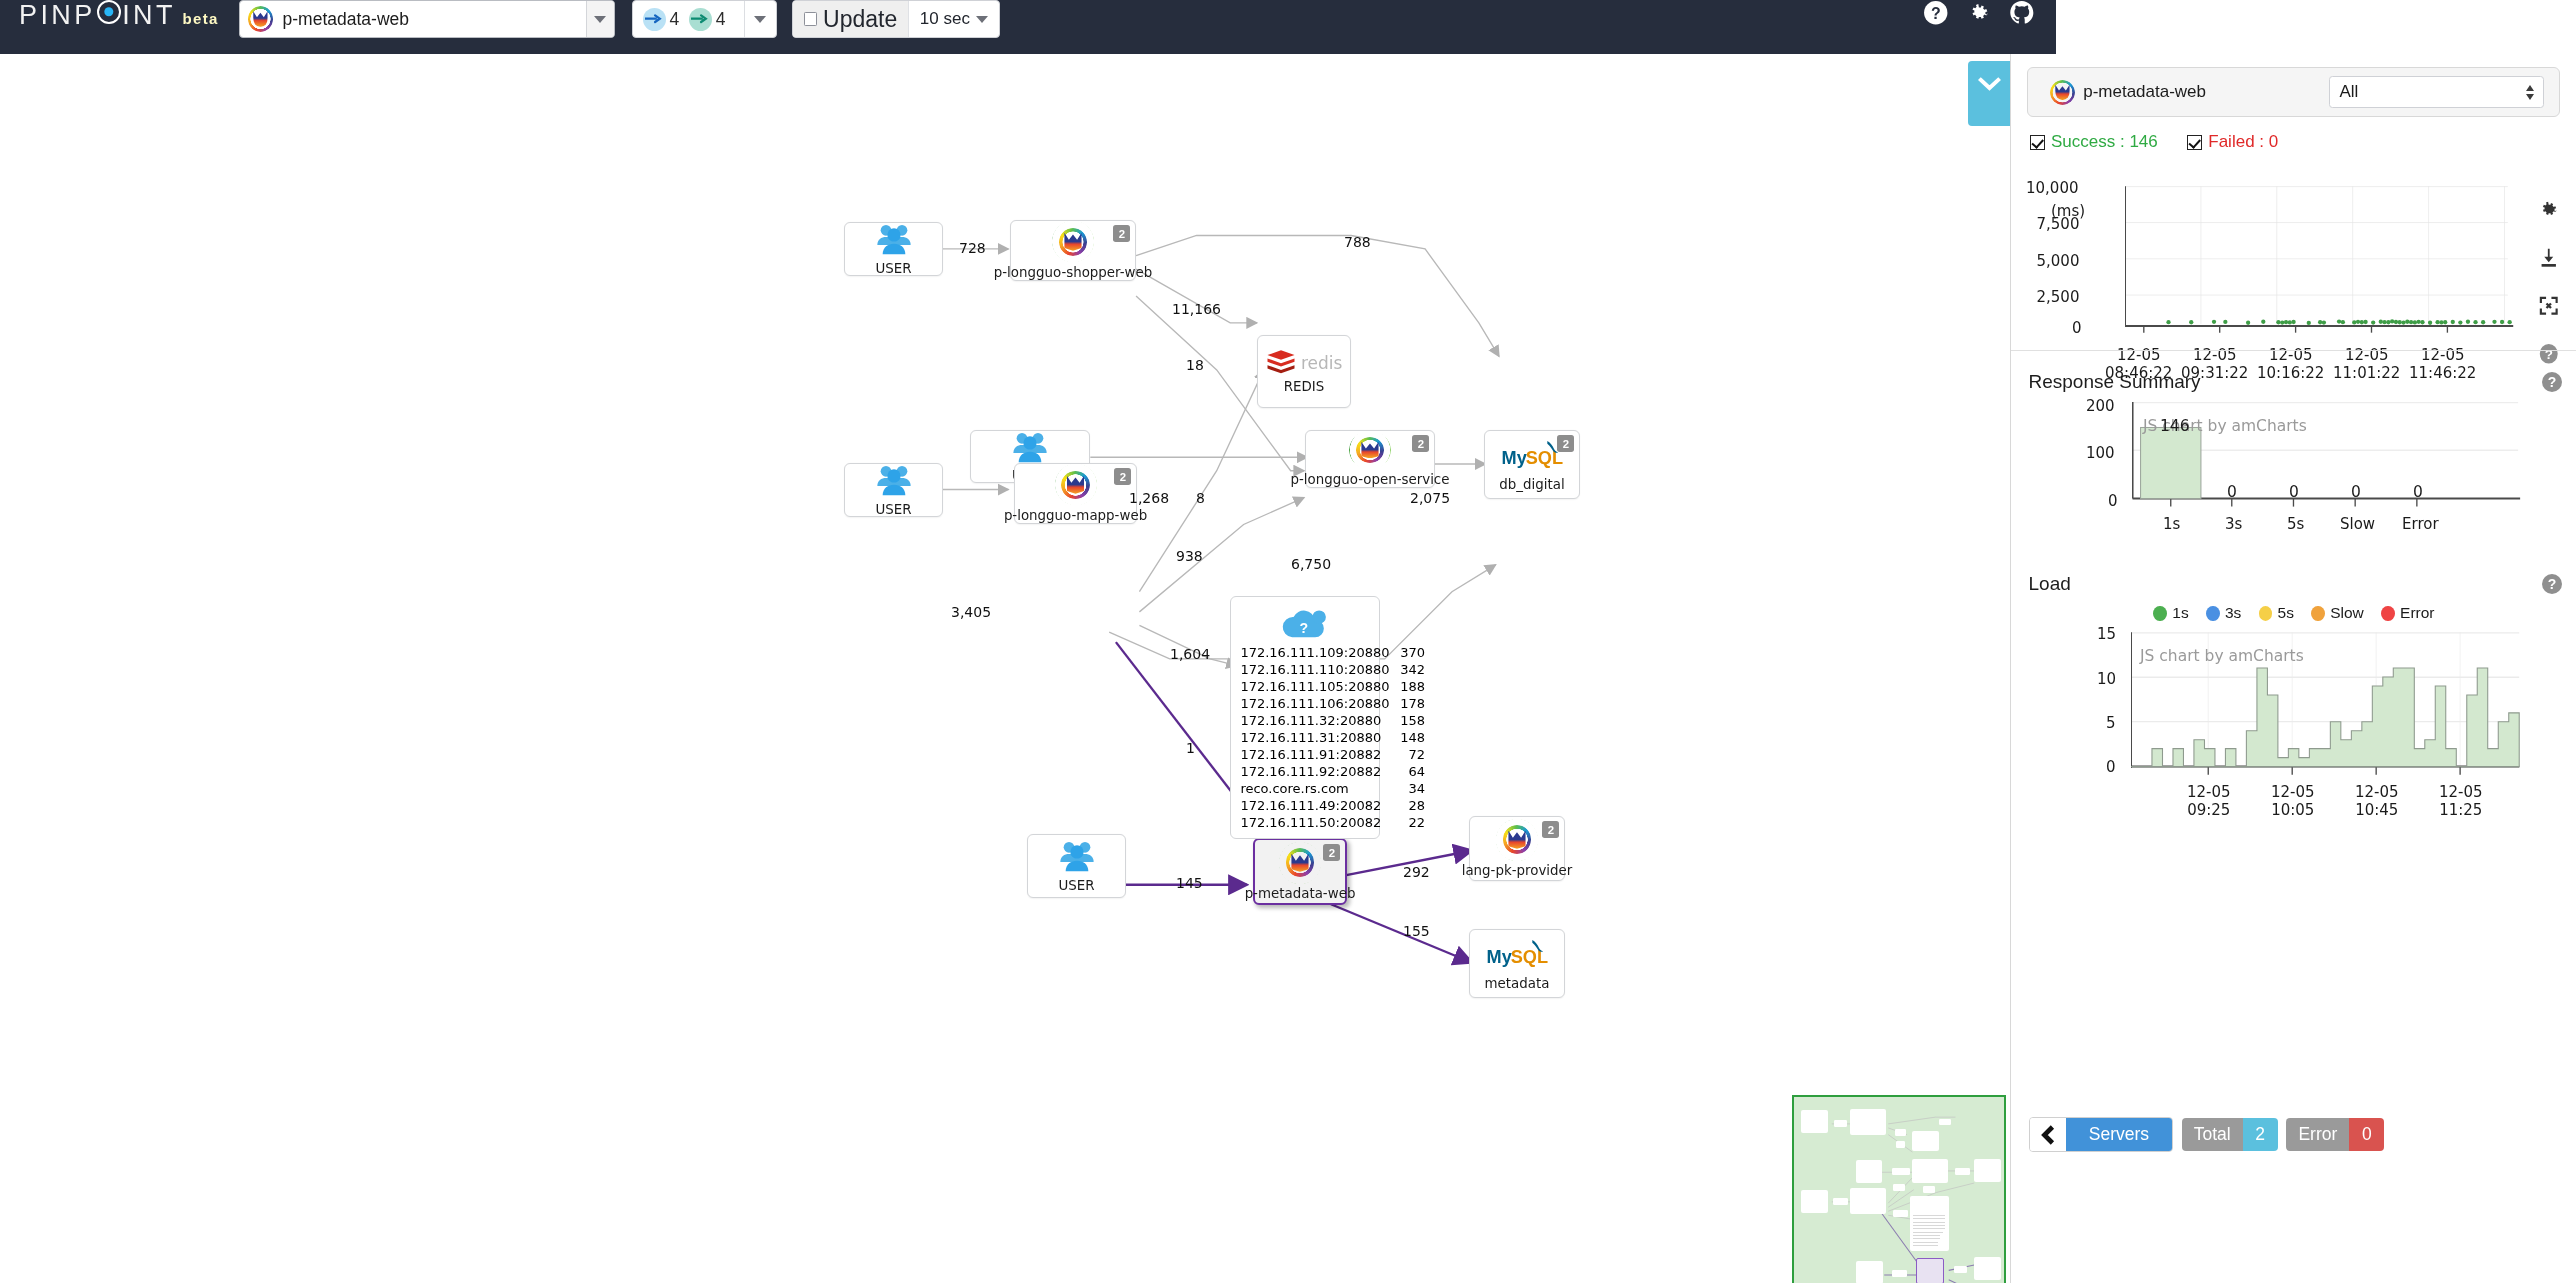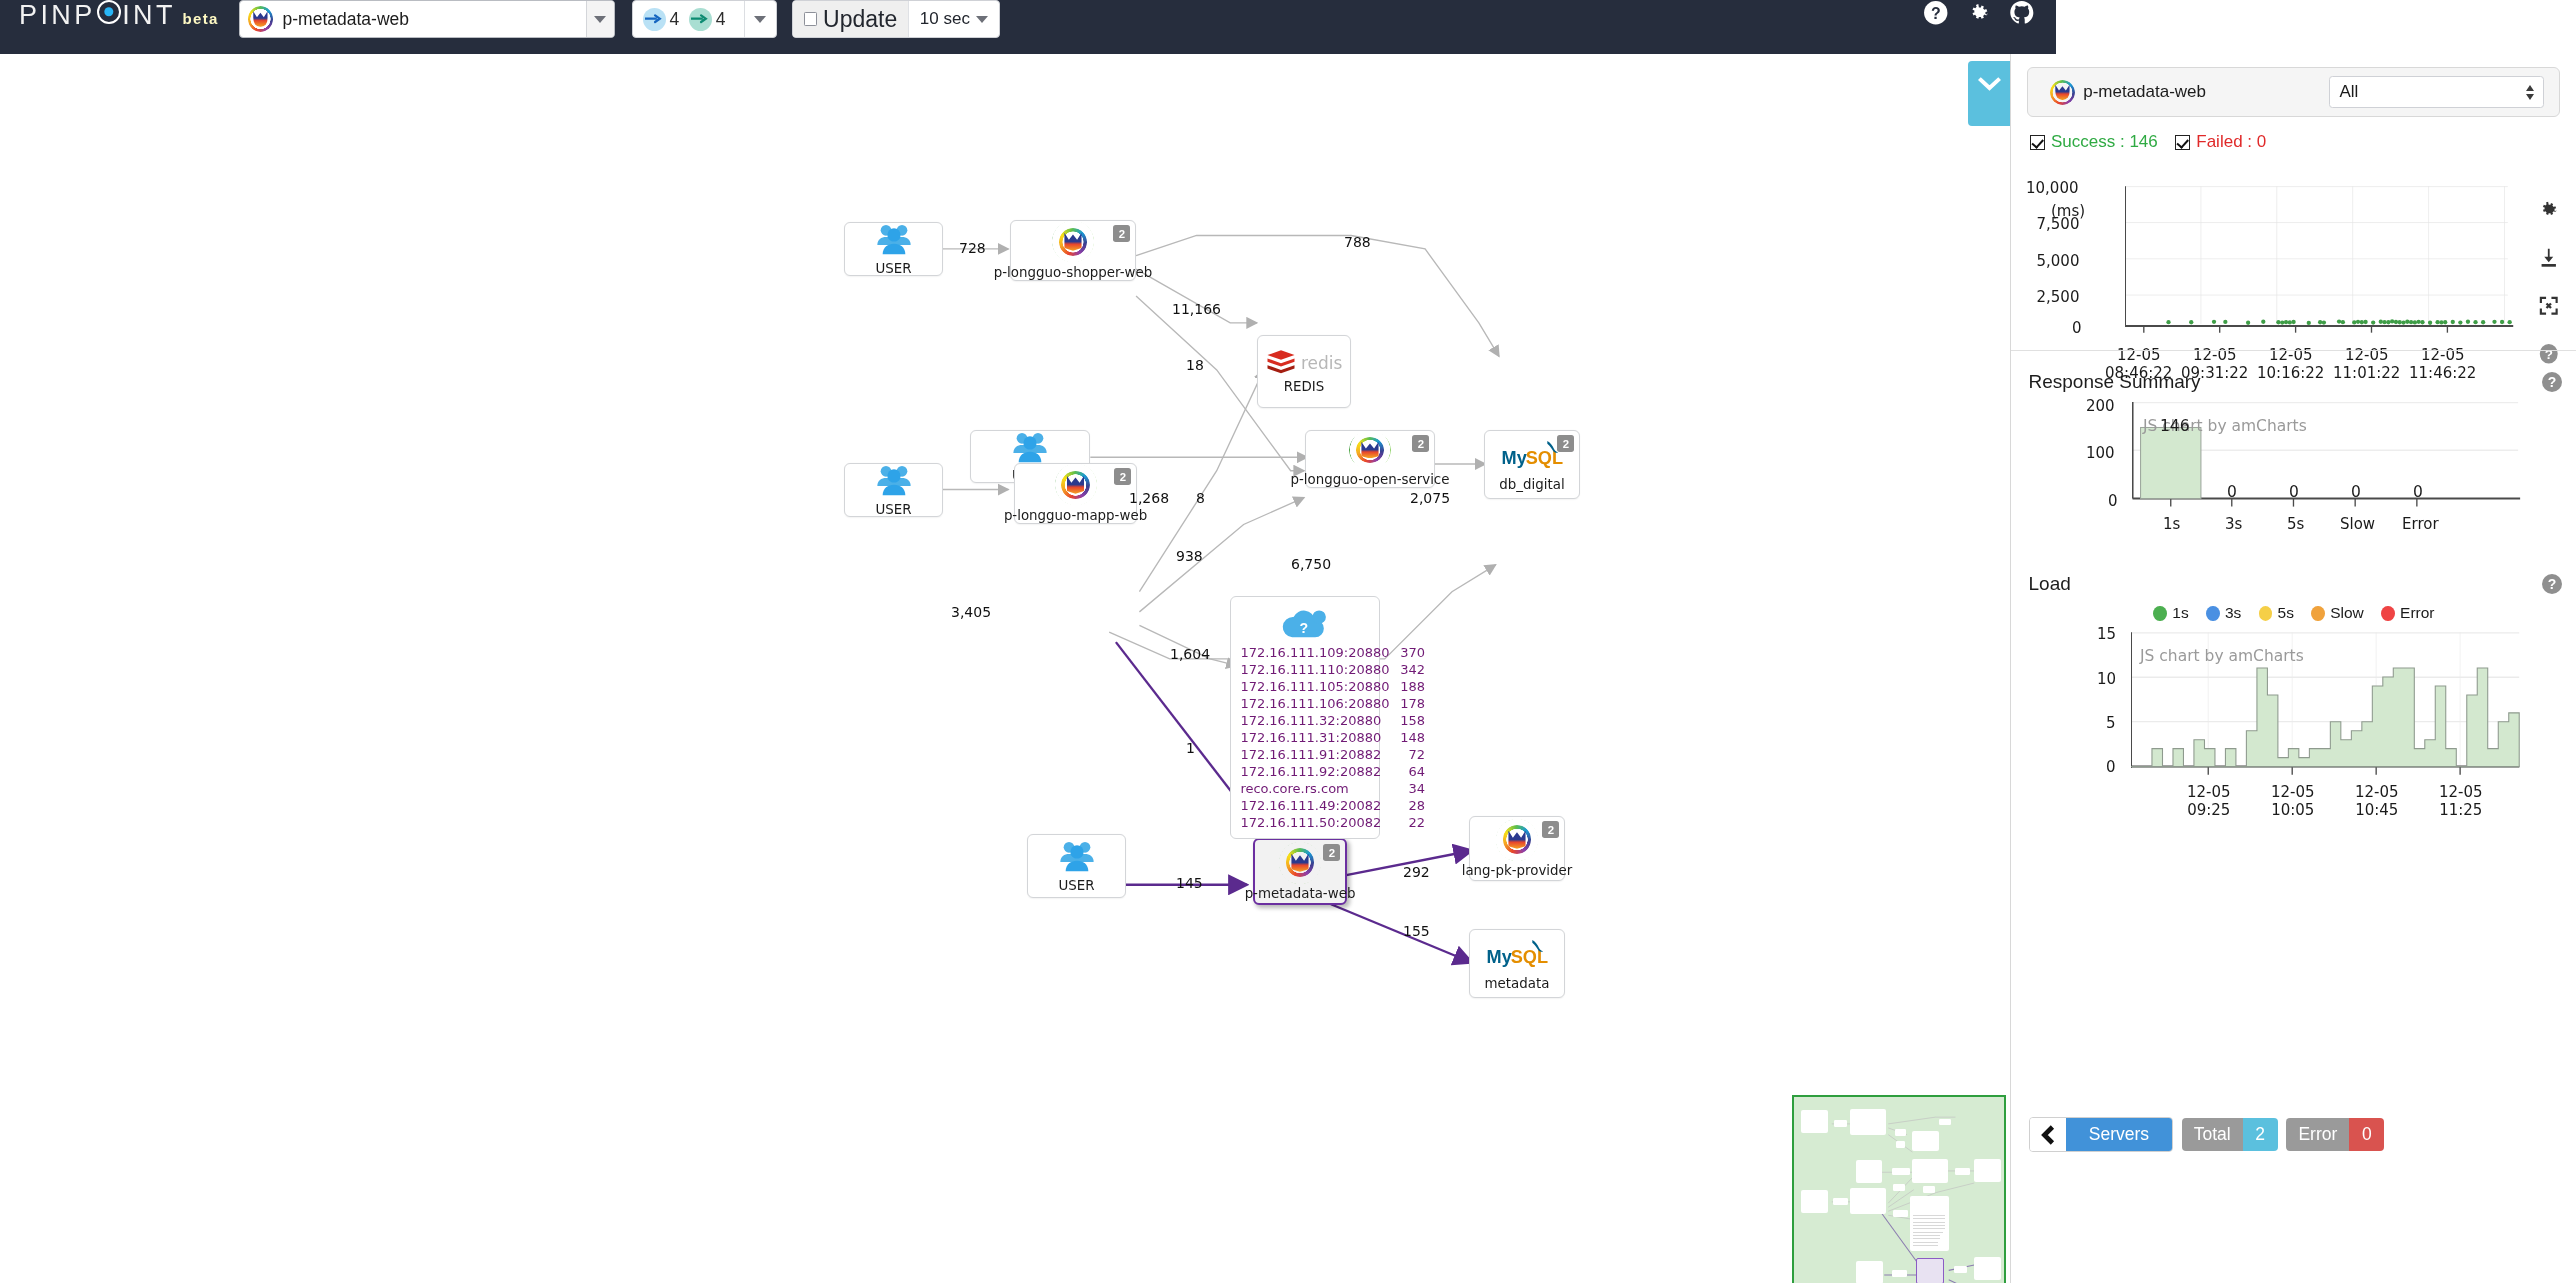--- a/index.html
+++ b/index.html
@@ -165,21 +165,21 @@
     position: absolute; font-size: 14px; color: #111; white-space: nowrap;
     font-family: "DejaVu Sans", sans-serif;
   }
 
   #iplist {
     position: absolute; background: #fff; border: 0.7px solid #d3d5d8; border-radius: 6px;
     padding: 8px 9.4px 6.7px;
   }
   #iplist .cloudrow { display: flex; justify-content: center; margin-bottom: 2px; }
   #iplist table { border-collapse: collapse; }
-  #iplist td { font-size: 13px; color: #701a75; padding: 1px 0; font-family: "DejaVu Sans", sans-serif; }
+  #iplist td { font-size: 13px; color: #000000; padding: 1px 0; font-family: "DejaVu Sans", sans-serif; }
   #iplist td.ip { padding-right: 10.8px; }
   #iplist td.cnt { text-align: right; }
 
   
   #minimap {
     position: absolute; left: 1792px; top: 1041px; width: 214px; height: 215px;
     background: #d6ebd2; border: 2px solid #2e9e3e;
   }
   #minimap .mnode { position: absolute; background: #fff; border-radius: 2px; }
   #minimap .mlabel { position: absolute; background: #fff; border-radius: 1.3px; }
@@ -206,21 +206,21 @@
   .appcard .nm { font-size: 17px; color: #1c1c1c; margin-left: 8px; }
   .appcard .sel {
     margin-left: auto; width: 215px; height: 32px; background: #fff;
     border: 0.7px solid #cfd1d6; border-radius: 3.4px; display: flex; align-items: center;
     padding: 0 9.4px; font-size: 17px; color: #1b1b1b; position: relative;
   }
   .appcard .sel .spin { position: absolute; right: 9.4px; display: flex; flex-direction: column; gap: 3.4px; }
   .spin .up { width: 0;height:0;border-left:4.7px solid transparent;border-right:4.7px solid transparent;border-bottom:6px solid #3b3b3b; }
   .spin .dn { width: 0;height:0;border-left:4.7px solid transparent;border-right:4.7px solid transparent;border-top:6px solid #3b3b3b; }
 
-  .sfrow { display: flex; align-items: center; margin: 15px 0 0 19px; }
+  .sfrow { display: flex; align-items: center; gap: 12px; margin: 15px 0 0 19px; }
   .sfrow .ckwrap { display: flex; align-items: center; gap: 6px; }
   .ckbox { width: 15px; height: 15px; border: 1.3px solid #222; background: #fff; position: relative; }
   .ckbox::after {
     content: ""; position: absolute; left: 2.7px; top: 0.7px; width: 5.4px; height: 9.4px;
     border: solid #111; border-width: 0 2px 2px 0; transform: rotate(42deg);
   }
   .sf-success { font-size: 17px; color: #2faa43; }
   .sf-failed  { font-size: 17px; color: #e02929; margin-left: 19px; }
 
   #chart-icons { position: absolute; right: 15px; top: 144px; display: flex; flex-direction: column; gap: 24px; align-items: center; }

